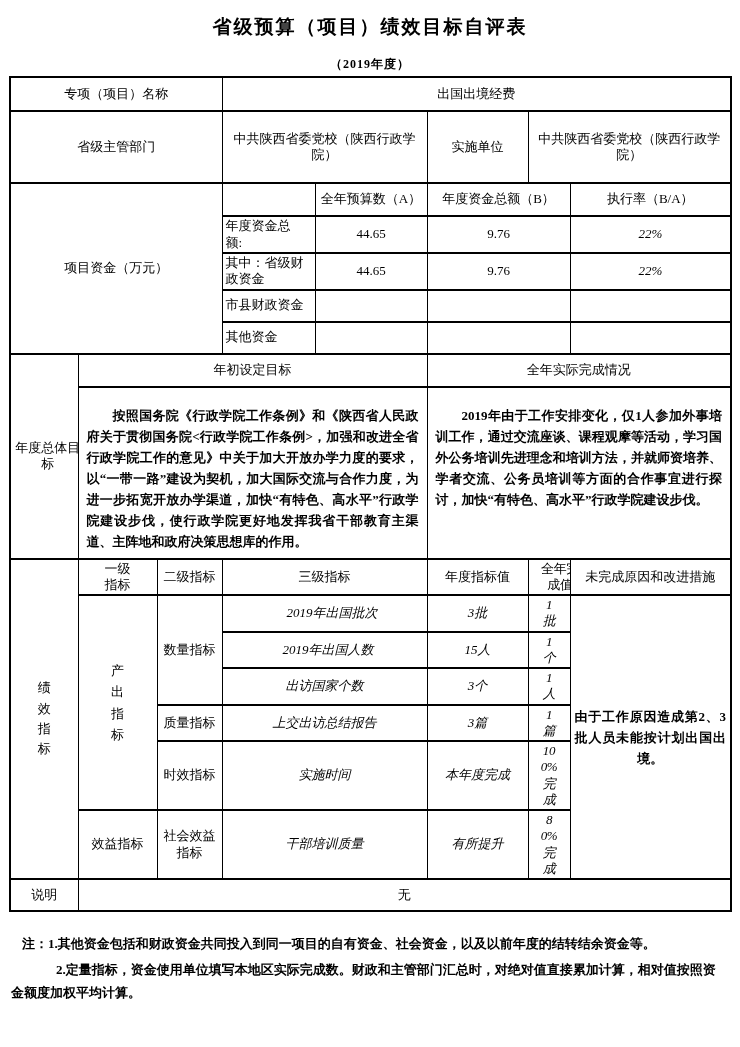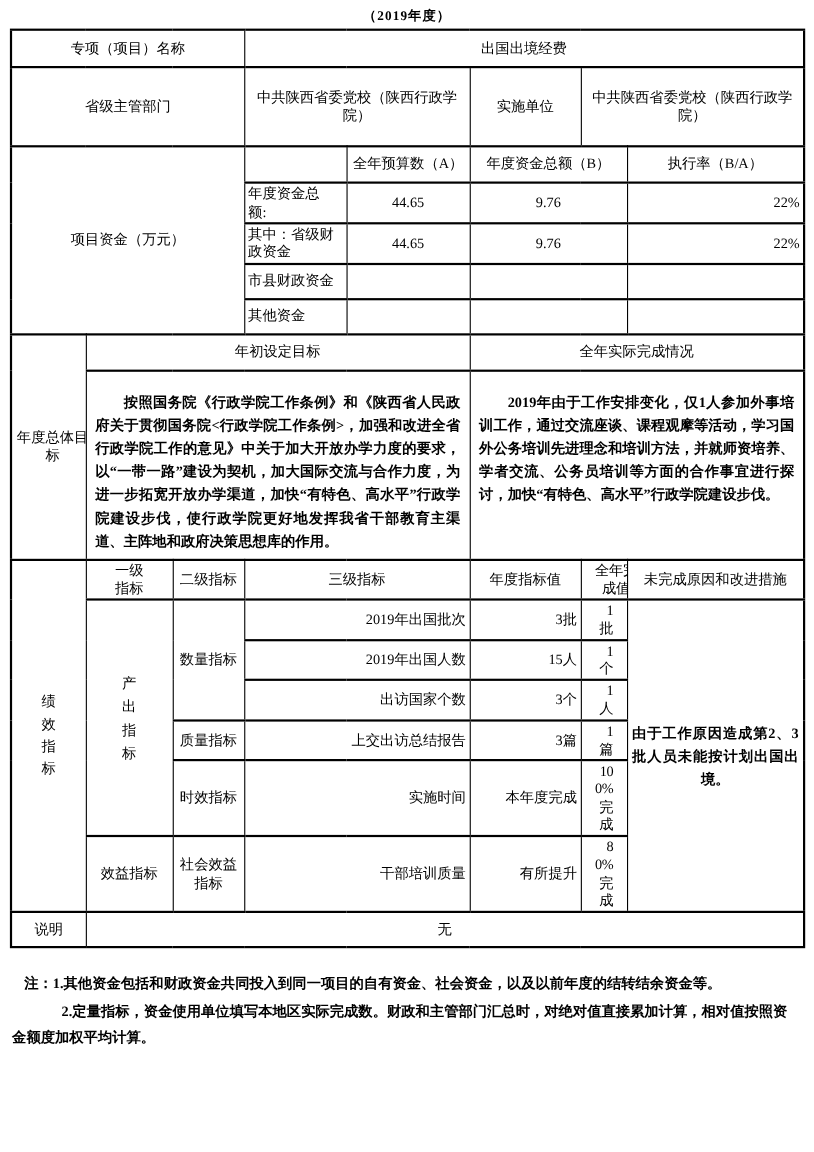--- a/index.html
+++ b/index.html
@@ -33,39 +33,40 @@
     font-weight:bold;text-align:justify;
     line-height:21px;margin:0;text-indent:2em;
   }
   td.para-cell{padding:17px 8px 6px 8px;vertical-align:top;}
   .vspan{display:inline-block;width:1.1em;word-break:break-all;text-align:center;}
   .lh-wide{line-height:1.55;}
   .lh-mid{line-height:1.65;}
   .w2{display:inline-block;width:2em;word-break:break-all;}
   .w3{display:inline-block;width:3em;word-break:break-all;}
   .w5{display:inline-block;width:5.2em;word-break:break-all;text-align:left;}
-  td.val-l{text-align:right;padding-left:3px;}
+  td.val-l{text-align:center;padding-left:3px;font-style:italic;}
   td.tight{padding:1px 12px;letter-spacing:-0.3px;}
   td.reason-cell{
     font-weight:bold;text-align:justify;text-align-last:center;
     padding:2px 4px;line-height:21px;
   }
   .notes{
     margin-top:20px;padding:0 4px 0 2px;
     font-size:13px;font-weight:bold;line-height:23px;
   }
   .notes p{margin:3px 0;}
   .notes .n-first{text-indent:11px;}
   .notes .n-rest{text-indent:45px;}
 </style>
 </head>
 <body>
 
 <div class="page">
 
+  <div class="doc-title">省级预算（项目）绩效目标自评表</div>
   <div class="doc-subtitle">（2019年度）</div>
 
   <table class="main">
     <colgroup>
       <col style="width:68px">
         <col style="width:79px">
         <col style="width:65px">
       <col style="width:93px">
         <col style="width:112px">
         <col style="width:101px">

